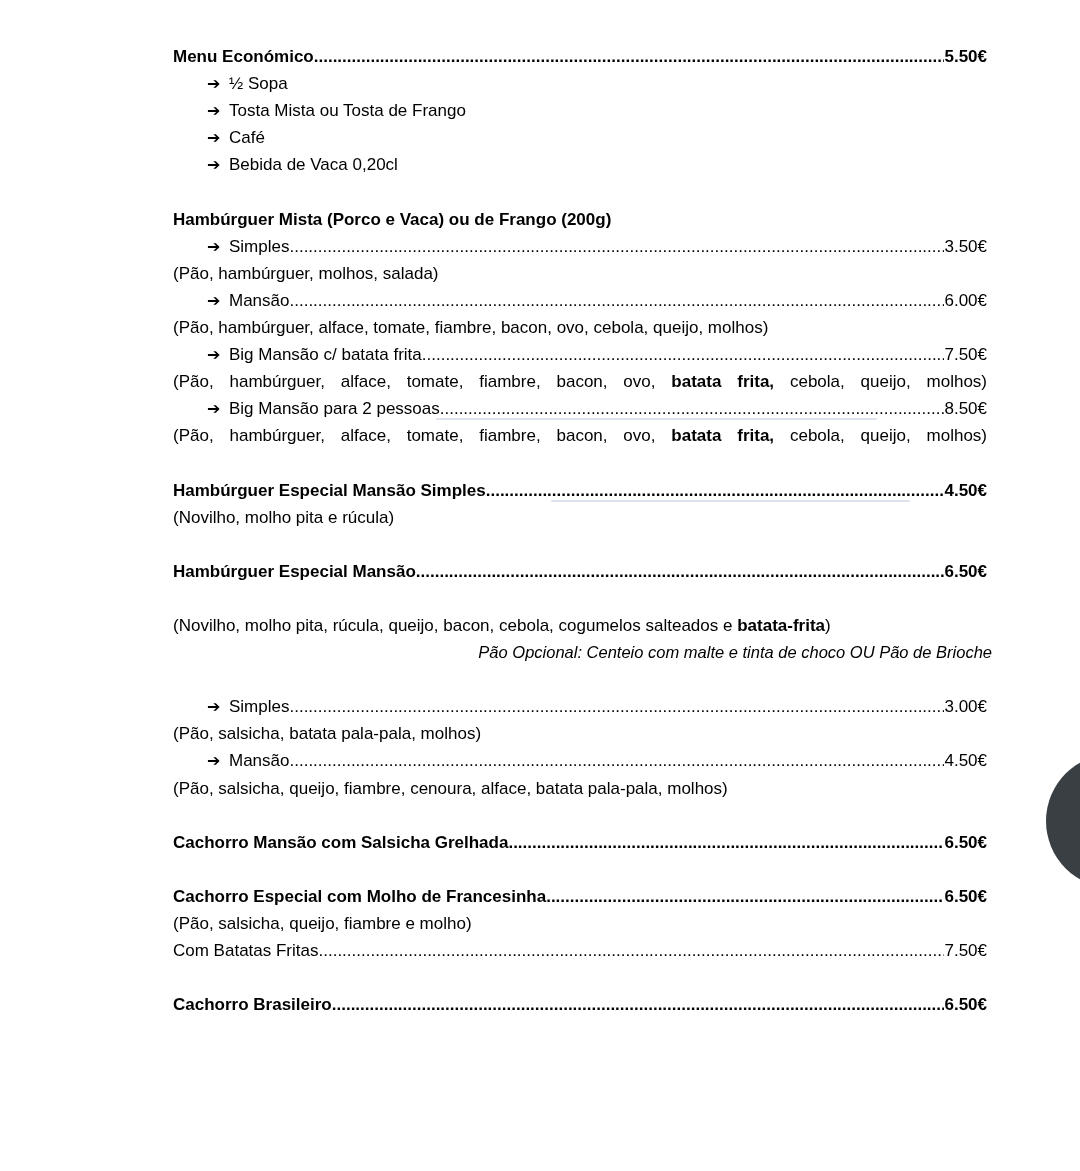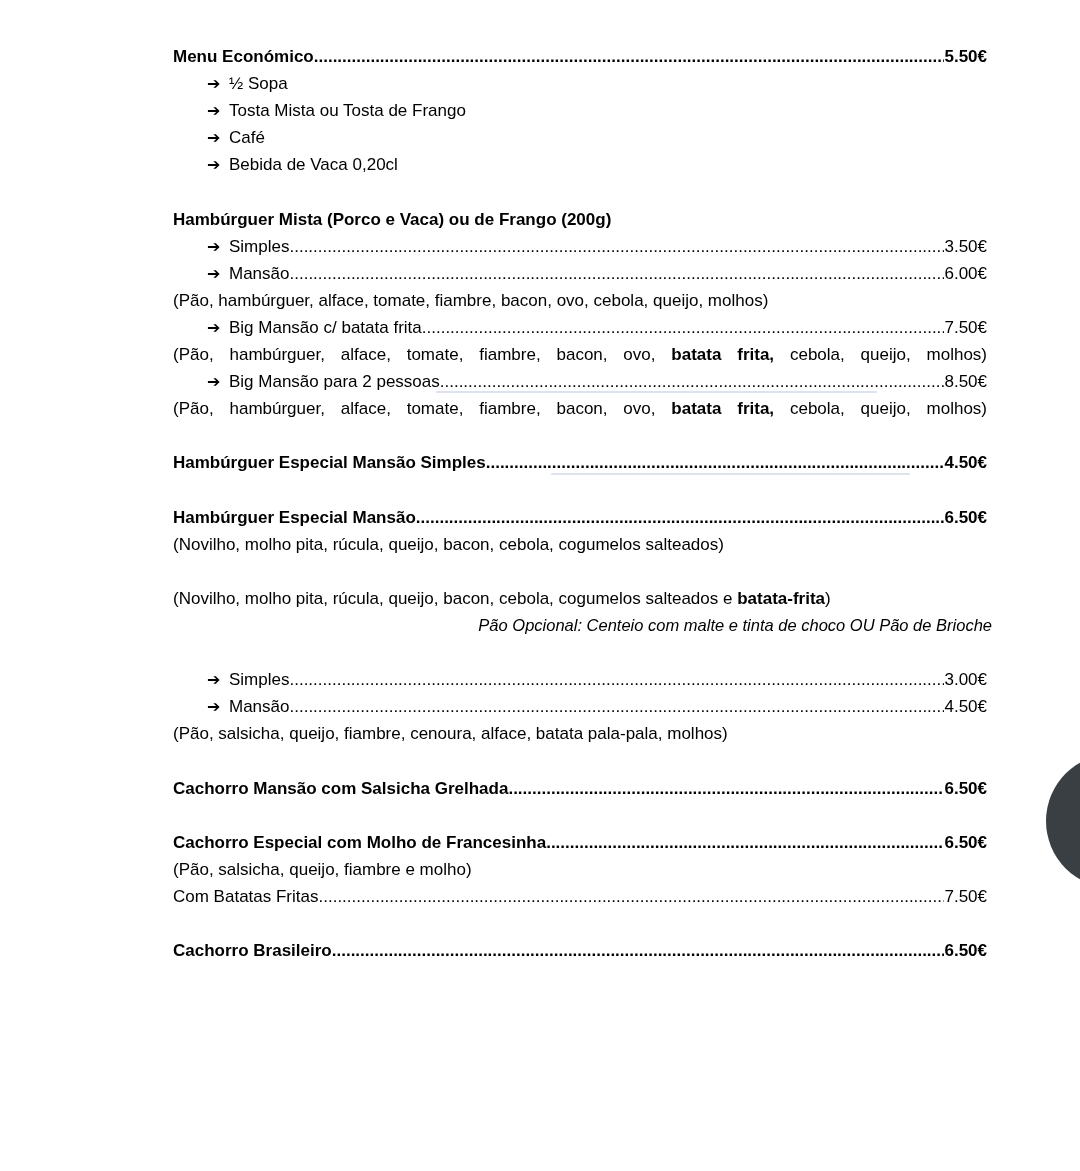--- a/index.html
+++ b/index.html
@@ -57,20 +57,21 @@
         <span class="label">Bebida de Vaca 0,20cl</span>
       </div>
       <div class="spacer"></div>
       <div class="block bold"><span>Hambúrguer Mista (Porco e Vaca) ou de Frango (200g)</span></div>
       <div class="line bullet-row">
         <span class="arrow">➔</span>
         <span class="label">Simples</span>
         <span class="dots"></span>
         <span class="price">3.50€</span>
       </div>
+      <div class="block"><span>(Pão, hambúrguer, molhos, salada)</span></div>
       <div class="line bullet-row">
         <span class="arrow">➔</span>
         <span class="label">Mansão</span>
         <span class="dots"></span>
         <span class="price">6.00€</span>
       </div>
       <div class="block"><span>(Pão, hambúrguer, alface, tomate, fiambre, bacon, ovo, cebola, queijo, molhos)</span></div>
       <div class="line bullet-row">
         <span class="arrow">➔</span>
         <span class="label">Big Mansão c/ batata frita</span>
@@ -86,37 +87,38 @@
         <span class="sug" style="left: 29.4%; width: 56.5%; background: rgb(221, 227, 237);"></span>
       </div>
       <div class="block justify"><span>(Pão, hambúrguer, alface, tomate, fiambre, bacon, ovo, </span><span class="bold">batata frita,</span><span> cebola, queijo, molhos)</span></div>
       <div class="spacer"></div>
       <div class="line bold">
         <span class="label">Hambúrguer Especial Mansão Simples</span>
         <span class="dots"></span>
         <span class="price">4.50€</span>
         <span class="sug" style="left: 46.4%; width: 44.2%; background: rgb(221, 227, 237);"></span>
       </div>
+      <div class="block"><span>(Novilho, molho pita e rúcula)</span></div>
       <div class="spacer"></div>
       <div class="line bold">
         <span class="label">Hambúrguer Especial Mansão</span>
         <span class="dots"></span>
         <span class="price">6.50€</span>
       </div>
-      <div class="block"><span>(Novilho, molho pita, rúcula, queijo, bacon, cebola, cogumelos salteados)</span></div>
       <div class="spacer"></div>
       <div class="block"><span>(Novilho, molho pita, rúcula, queijo, bacon, cebola, cogumelos salteados e </span><span class="bold">batata-frita</span><span>)</span></div>
       <div class="note"><span>Pão Opcional: Centeio com malte e tinta de choco </span><span class=" useg">OU</span><span> Pão de Brioche</span></div>
       <div class="spacer"></div>
       <div class="line bullet-row">
         <span class="arrow">➔</span>
         <span class="label">Simples</span>
         <span class="dots"></span>
         <span class="price">3.00€</span>
       </div>
+      <div class="block"><span>(Pão, salsicha, batata pala-pala, molhos)</span></div>
       <div class="line bullet-row">
         <span class="arrow">➔</span>
         <span class="label">Mansão</span>
         <span class="dots"></span>
         <span class="price">4.50€</span>
       </div>
       <div class="block"><span>(Pão, salsicha, queijo, fiambre, cenoura, alface, batata pala-pala, molhos)</span></div>
       <div class="spacer"></div>
       <div class="line bold">
         <span class="label">Cachorro Mansão com Salsicha Grelhada</span>

